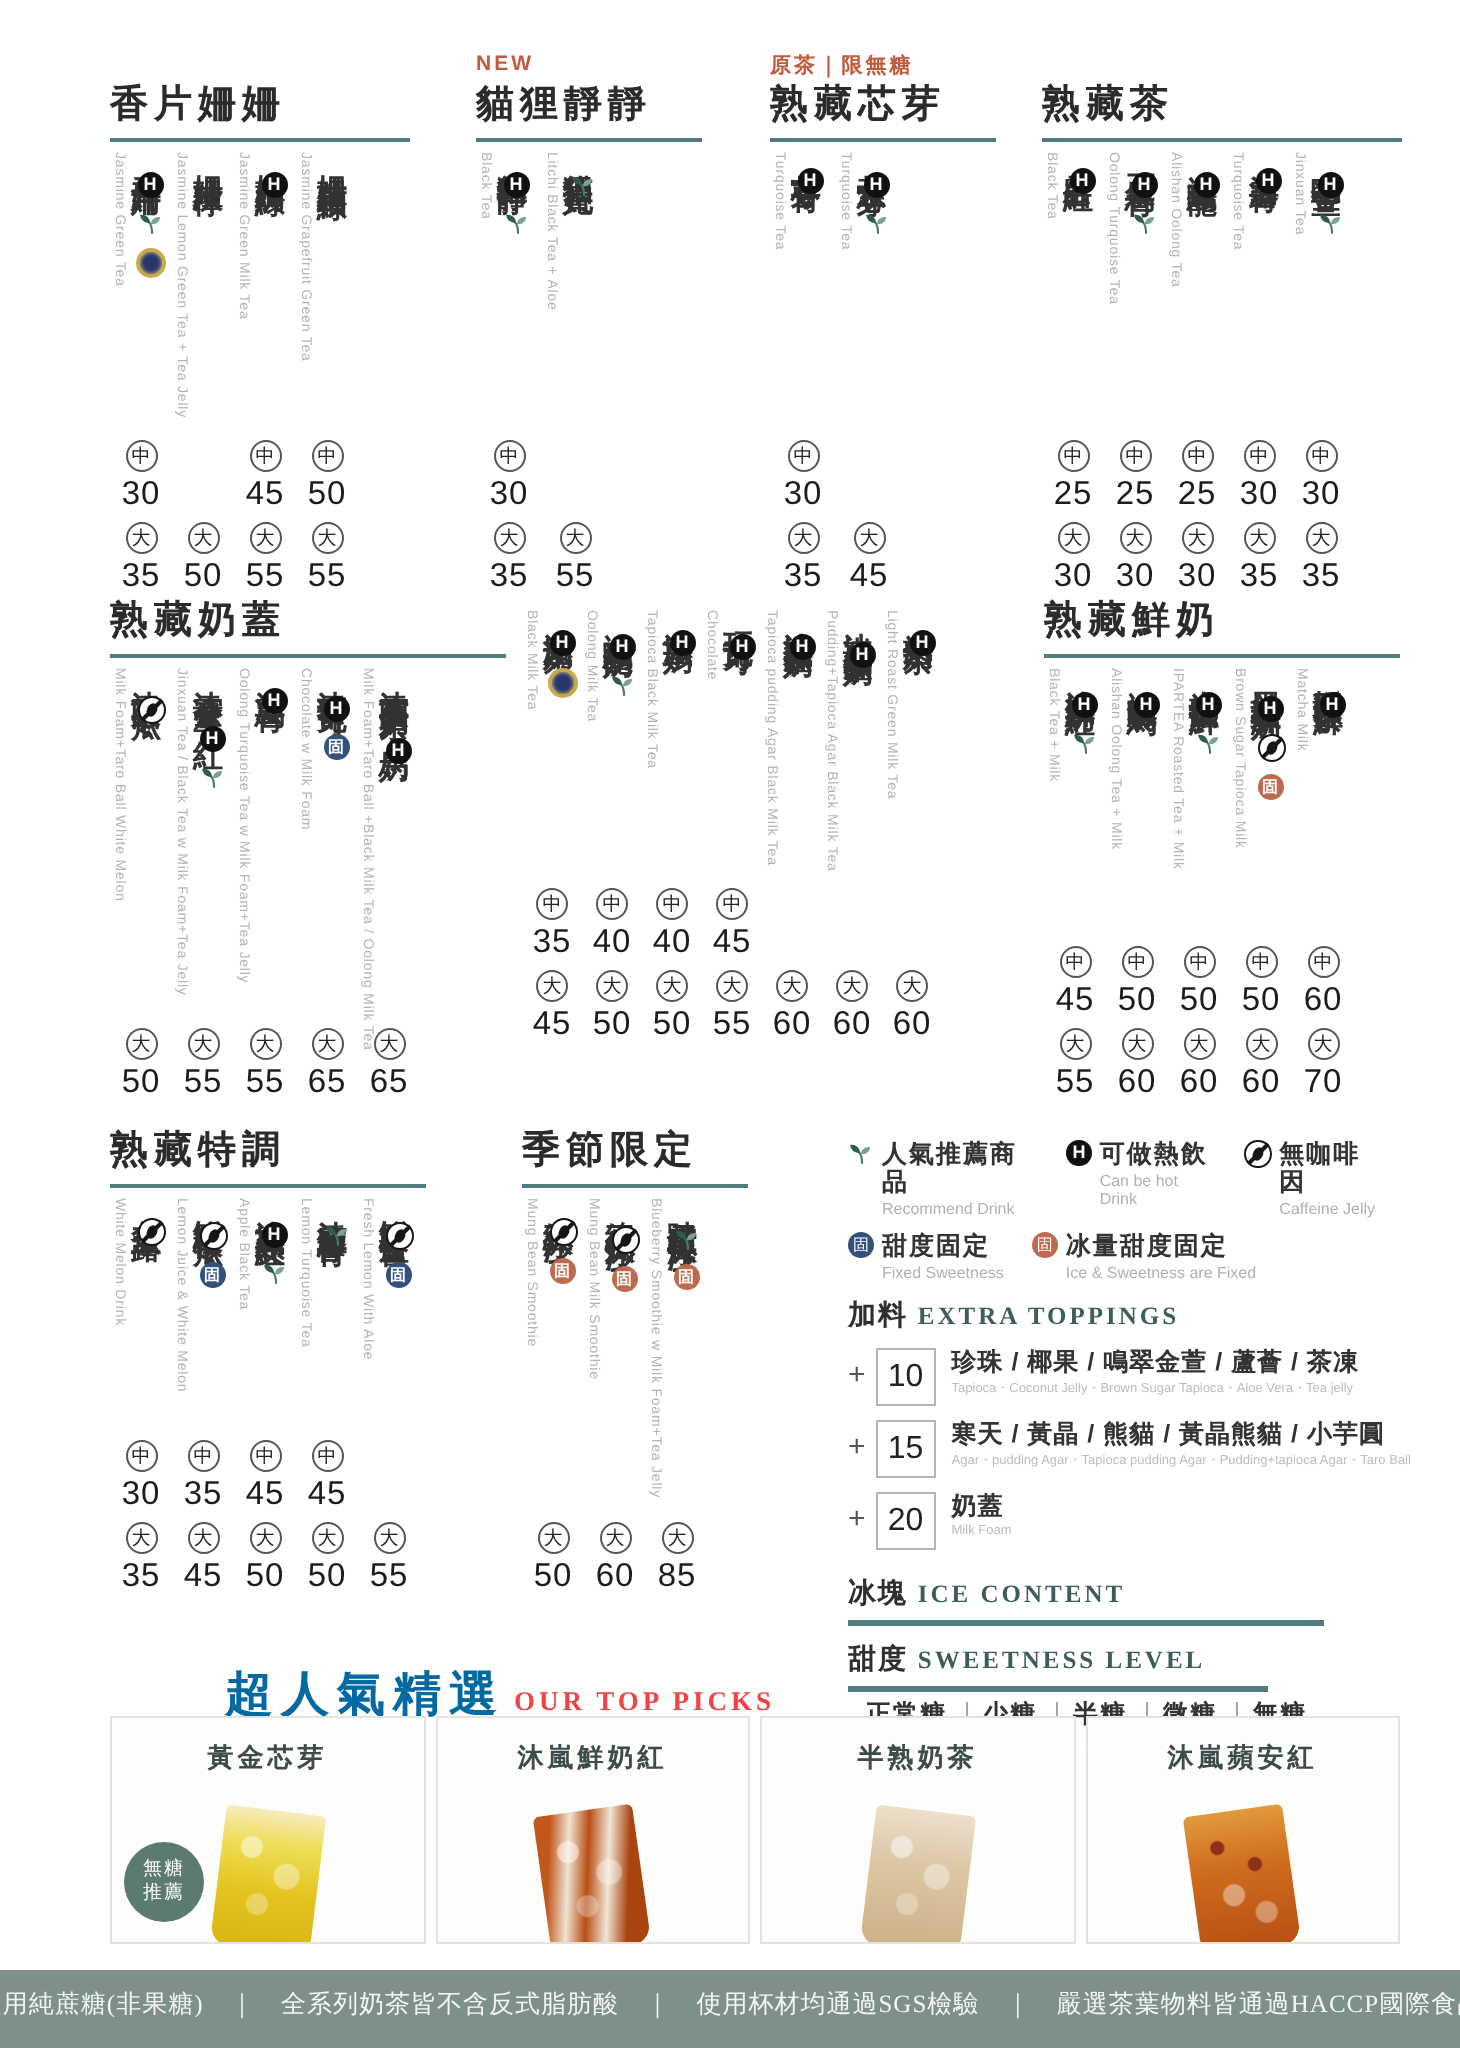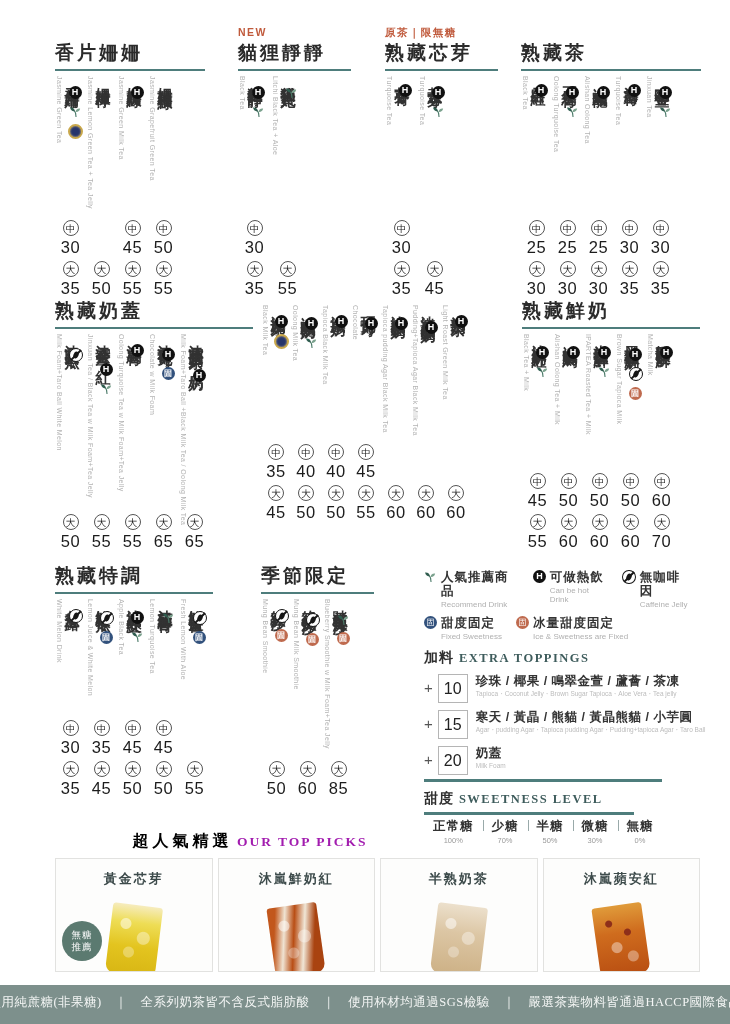--- a/index.html
+++ b/index.html
@@ -54,22 +54,22 @@
   .rule{height:3px;background:#4e7d7c;margin:4px 0 3px 0;}
   .opts{display:flex;}
   .opt{position:relative;text-align:center;padding:0 9px;}
   .opt + .opt:before{content:"";position:absolute;left:0;top:2px;width:1px;height:11px;background:#9aa;}
   .optcn{font-size:12.5px;font-weight:700;color:#333;letter-spacing:1px;}
   .optsub{font-size:7.5px;color:#9a9a9a;margin-top:1px;}
   .ice-opts .opt:nth-child(5) .optsub{margin-left:20px;}
 
   
   .tp-title{position:absolute;left:55px;top:831px;width:390px;text-align:center;white-space:nowrap;}
-  .tp-cn{font-size:16px;font-weight:700;color:#000000;letter-spacing:4px;}
-  .tp-en{font-family:"Liberation Serif",serif;font-size:13.5px;font-weight:700;color:#a21caf;letter-spacing:2px;}
+  .tp-cn{font-size:24px;font-weight:700;color:#0369a1;letter-spacing:4px;}
+  .tp-en{font-family:"Liberation Serif",serif;font-size:13.5px;font-weight:700;color:#ef4444;letter-spacing:2px;}
   .cards{position:absolute;left:55px;top:858px;width:645px;display:flex;gap:5px;}
   .card{flex:1;height:112px;border:1px solid #e2e2e0;background:#fdfdfc;position:relative;overflow:hidden;}
   .cname{margin-top:11px;text-align:center;font-size:13px;font-weight:700;color:#3d4b4b;letter-spacing:2px;}
   .glass{position:absolute;bottom:-4px;left:50%;width:50px;height:70px;margin-left:-25px;
          border-radius:3px 3px 9px 9px;}
   .glass:after{content:"";position:absolute;inset:0;border-radius:inherit;background:
       radial-gradient(circle at 30% 28%,rgba(255,255,255,.5) 5px,transparent 6px),
       radial-gradient(circle at 68% 46%,rgba(255,255,255,.38) 6px,transparent 7px),
       radial-gradient(circle at 42% 68%,rgba(255,255,255,.3) 5px,transparent 6px);}
   .t1{background:linear-gradient(180deg,#fff 0%,#f7ecd2 12%,#e7b24a 32%,#d68c22 62%,#c4761b 100%);
@@ -759,20 +759,24 @@
         </div>
         <div class="trow">
      <span class="plus">+</span>
      <span class="tbox">20</span>
      <div>
        <div class="tcn">奶蓋</div>
        <div class="ten">Milk Foam</div>
           </div>
         </div>
       </div>
+    <div class="blocktitle" style="margin-top:13px">
+      <span>冰塊</span>
+      <span class="entit">ICE CONTENT</span>
+    </div>
     <div class="rule" style="width:238px"></div>
     <div class="blocktitle" style="margin-top:8px">
       <span>甜度</span>
       <span class="entit">SWEETNESS LEVEL</span>
     </div>
     <div class="rule" style="width:210px"></div>
     <div class="opts" id="sweetopts">
         <div class="opt">
     <div class="optcn">正常糖</div>
     <div class="optsub">100%</div>

